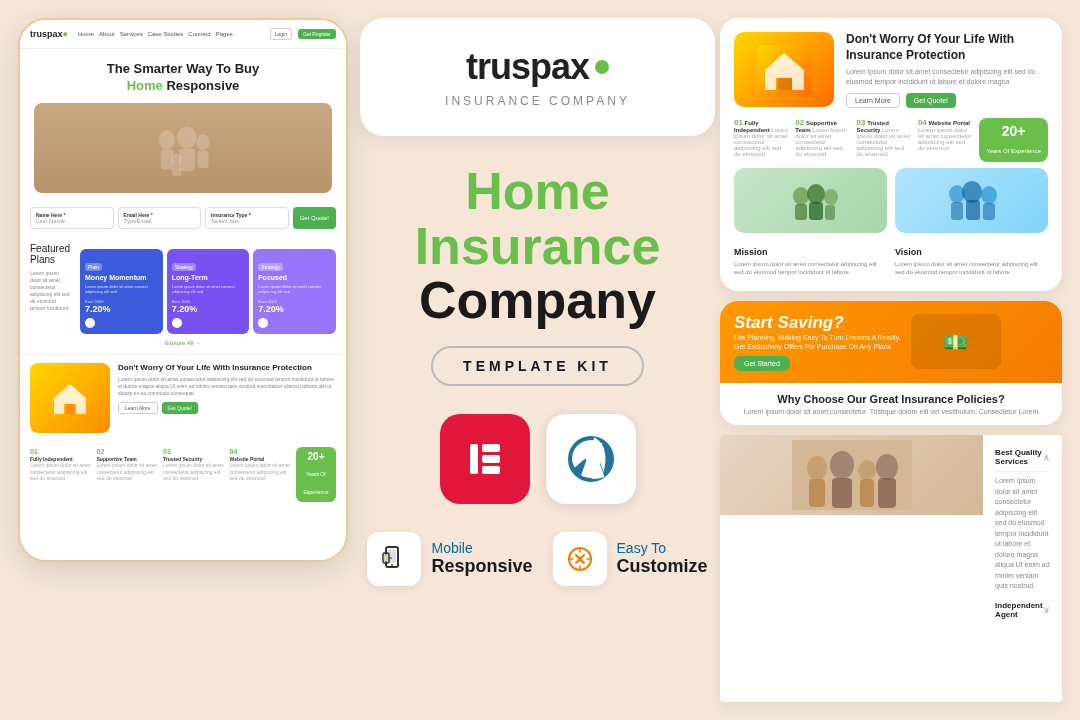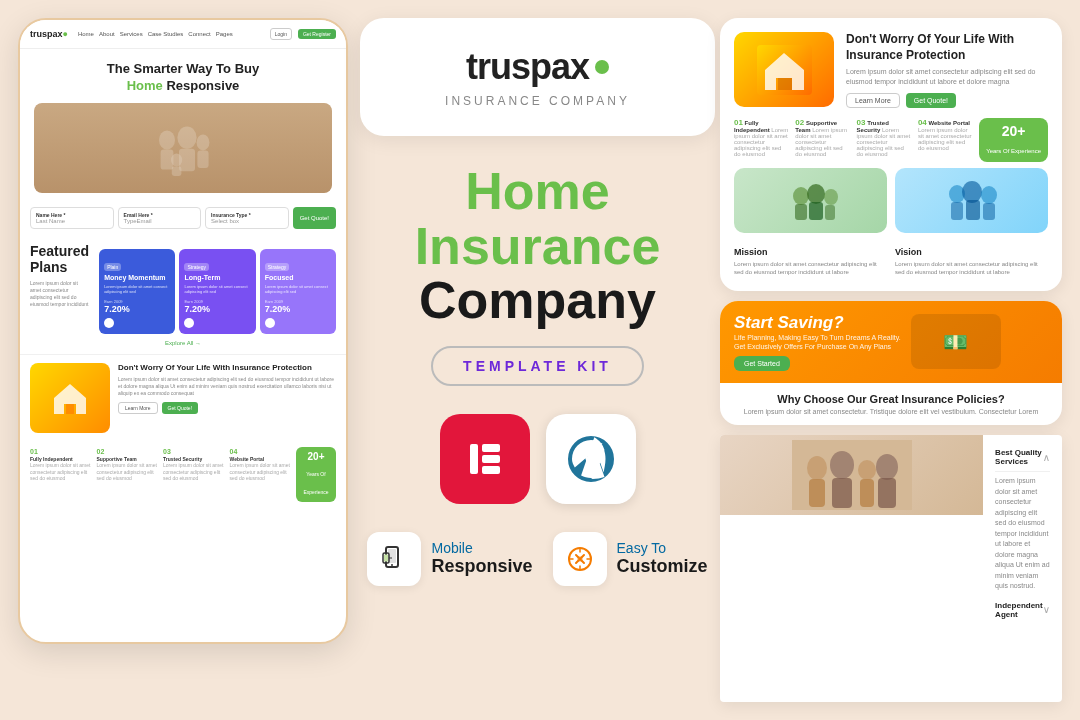--- a/index.html
+++ b/index.html
@@ -11,21 +11,21 @@
       overflow: hidden;
       position: relative;
     }
 
     
     .left-panel {
       position: absolute;
       left: 18px;
       top: 18px;
       width: 330px;
-      height: 626px;
+      height: 544px;
       background: #fff;
       border-radius: 28px;
       border: 2px solid #e8c9a0;
       overflow: hidden;
       box-shadow: 0 8px 30px rgba(0,0,0,0.12);
     }
 
     
     .mock-nav {
       display: flex;
@@ -137,22 +137,22 @@
       cursor: pointer;
       white-space: nowrap;
     }
 
     
     .mock-plans {
       padding: 8px 10px;
       background: #fff;
     }
     .mock-plans-title {
-      font-size: 14px;
-      font-weight: 700;
+      font-size: 10px;
+      font-weight: 400;
       color: #222;
       margin-bottom: 5px;
     }
     .mock-plans-desc {
       font-size: 5px;
       color: #888;
       line-height: 1.4;
     }
     .mock-plans-cards {
       display: flex;
@@ -358,21 +358,21 @@
     }
     .main-heading h1 .green { color: #6abf4b; }
     .template-kit-badge {
       margin-top: 18px;
       border: 2px solid #bbb;
       border-radius: 50px;
       padding: 10px 30px;
       font-size: 14px;
       font-weight: 600;
       letter-spacing: 4px;
-      color: #6d28d9;
+      color: #0f172a;
       display: inline-block;
     }
 
     
     .plugin-logos {
       display: flex;
       gap: 16px;
       margin-top: 28px;
     }
     .plugin-logo {

